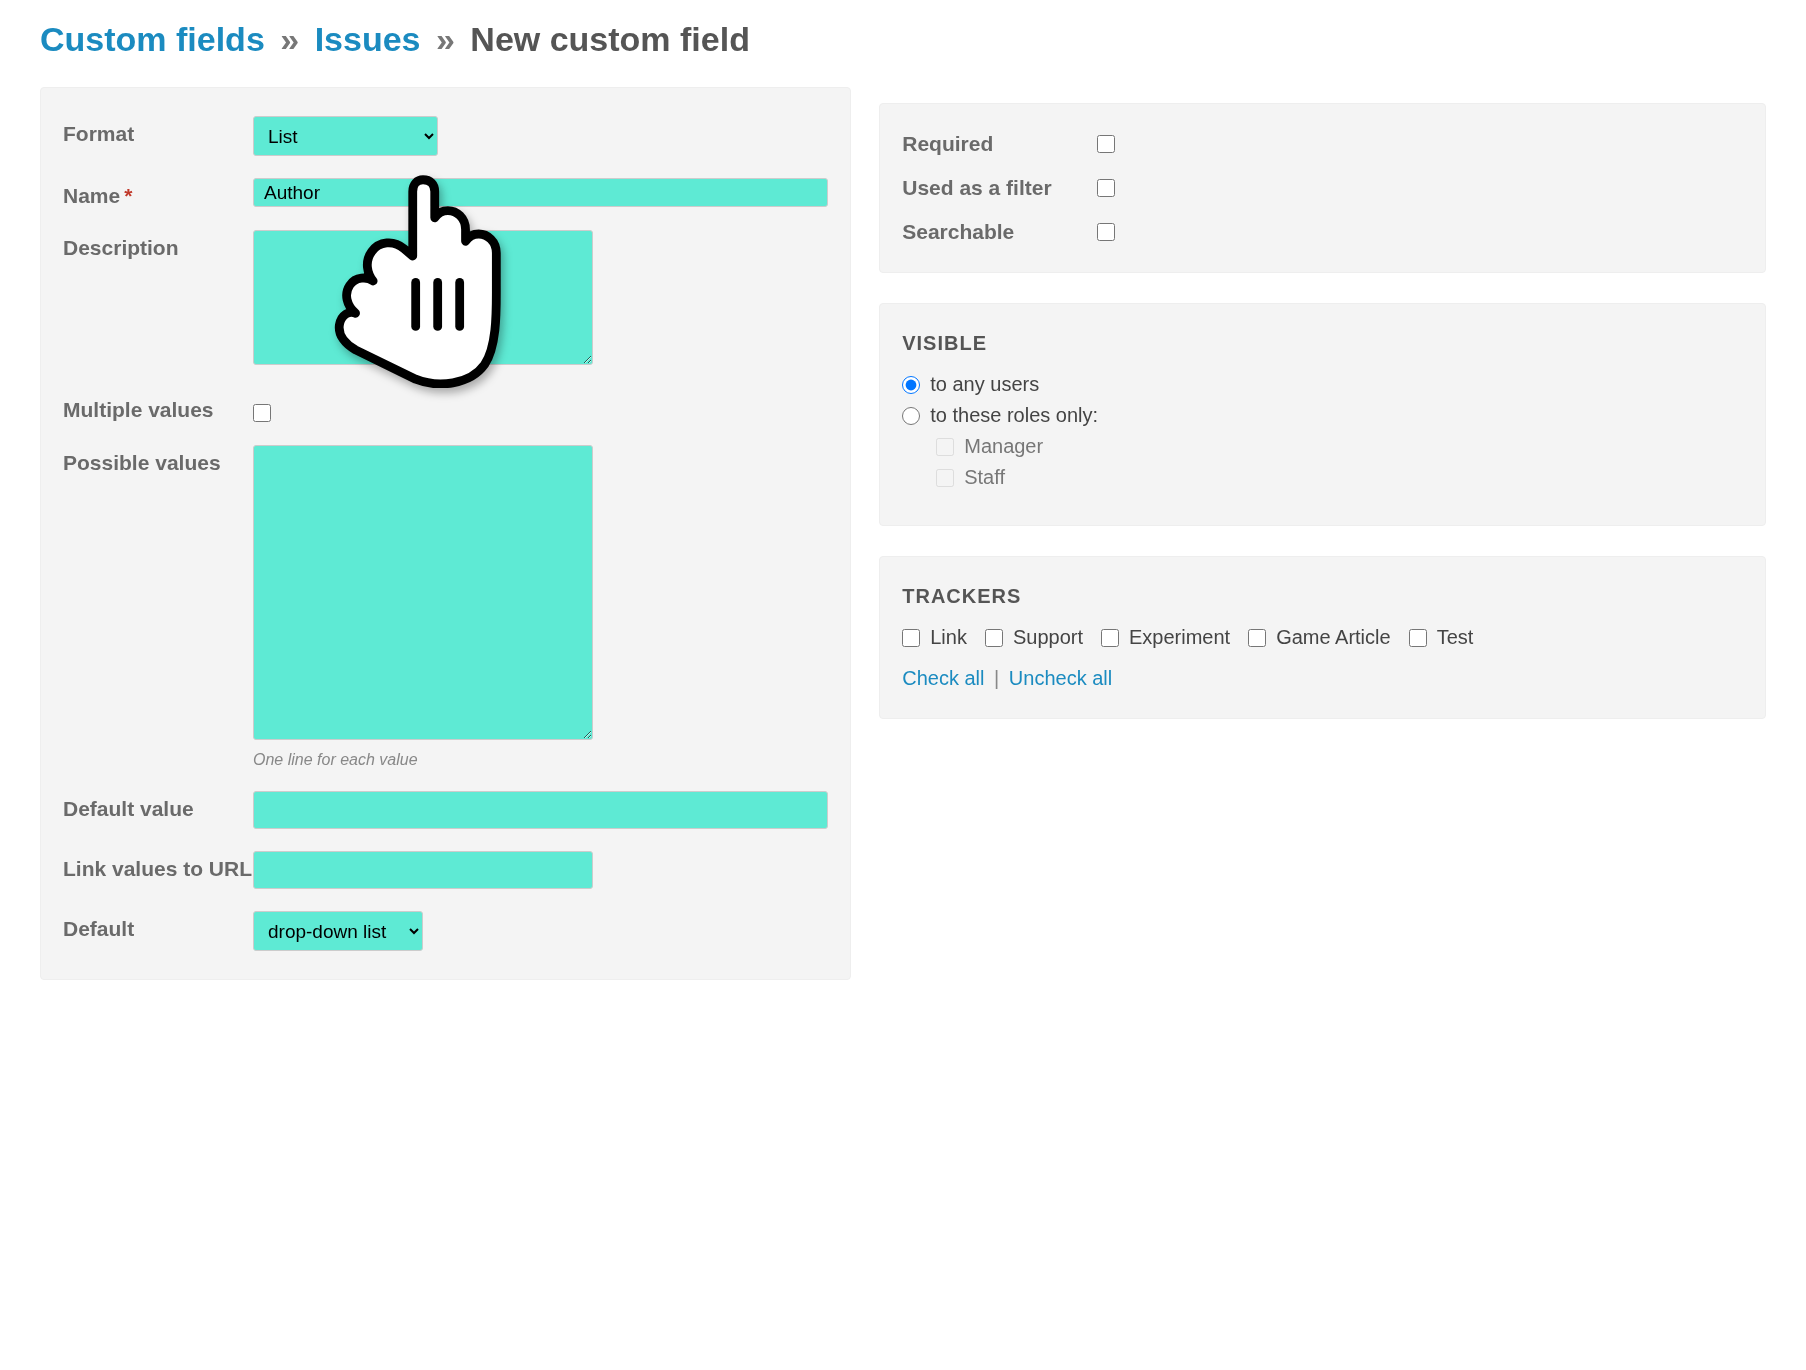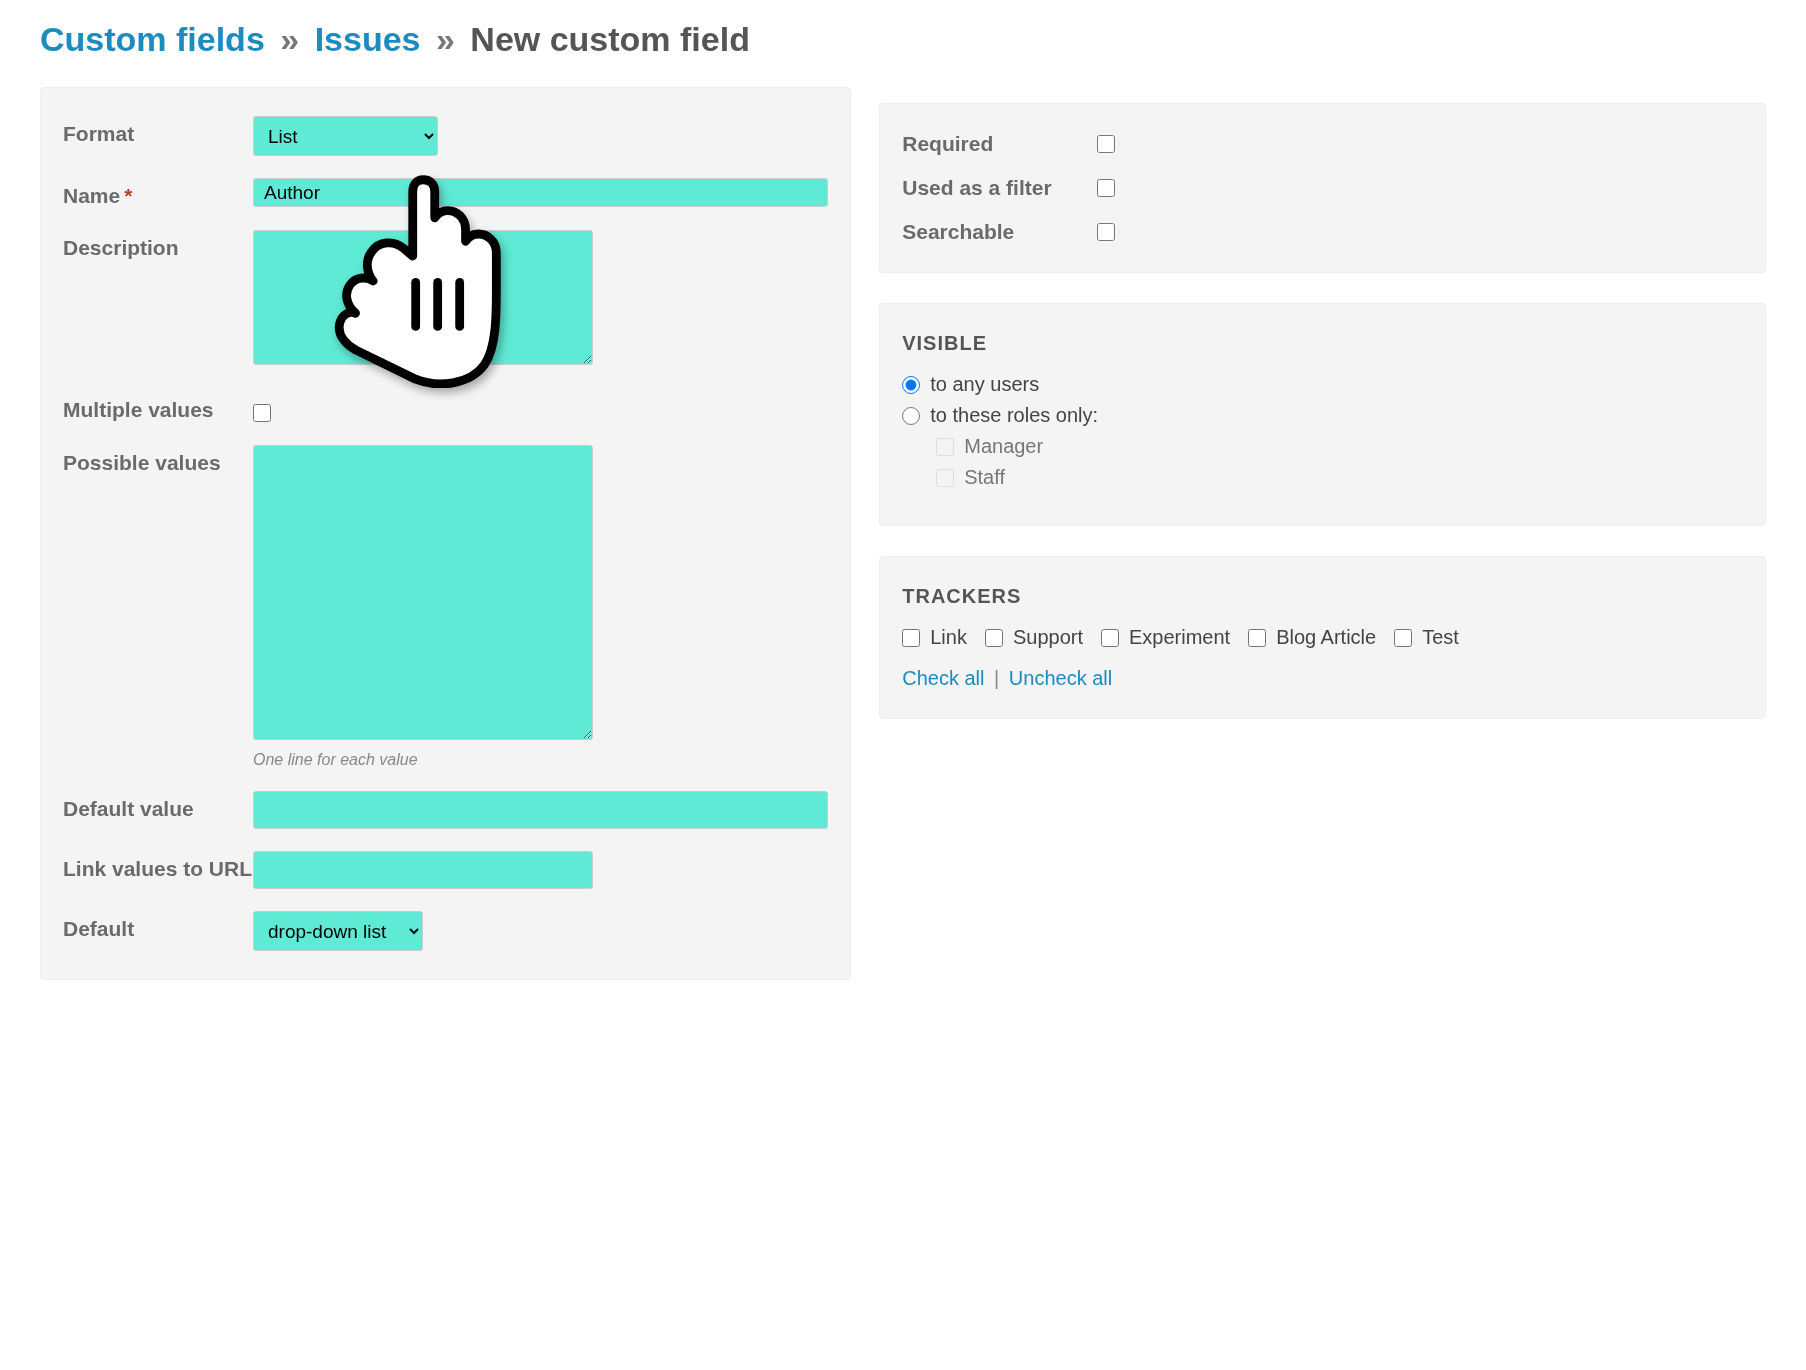--- a/index.html
+++ b/index.html
@@ -246,21 +246,21 @@
         <label class="chk-line">
             <input type="checkbox" style="">
             <span>Support</span>
           </label>
         <label class="chk-line">
             <input type="checkbox" style="">
             <span>Experiment</span>
           </label>
         <label class="chk-line">
             <input type="checkbox" style="">
-            <span>Blog Article</span>
+            <span>Game Article</span>
           </label>
         <label class="chk-line">
             <input type="checkbox" style="">
             <span>Test</span>
           </label>
       </div>
       <div class="links">
         <a href="#">Check all</a>
         <span class="bar">|</span>
         <a href="#">Uncheck all</a>

